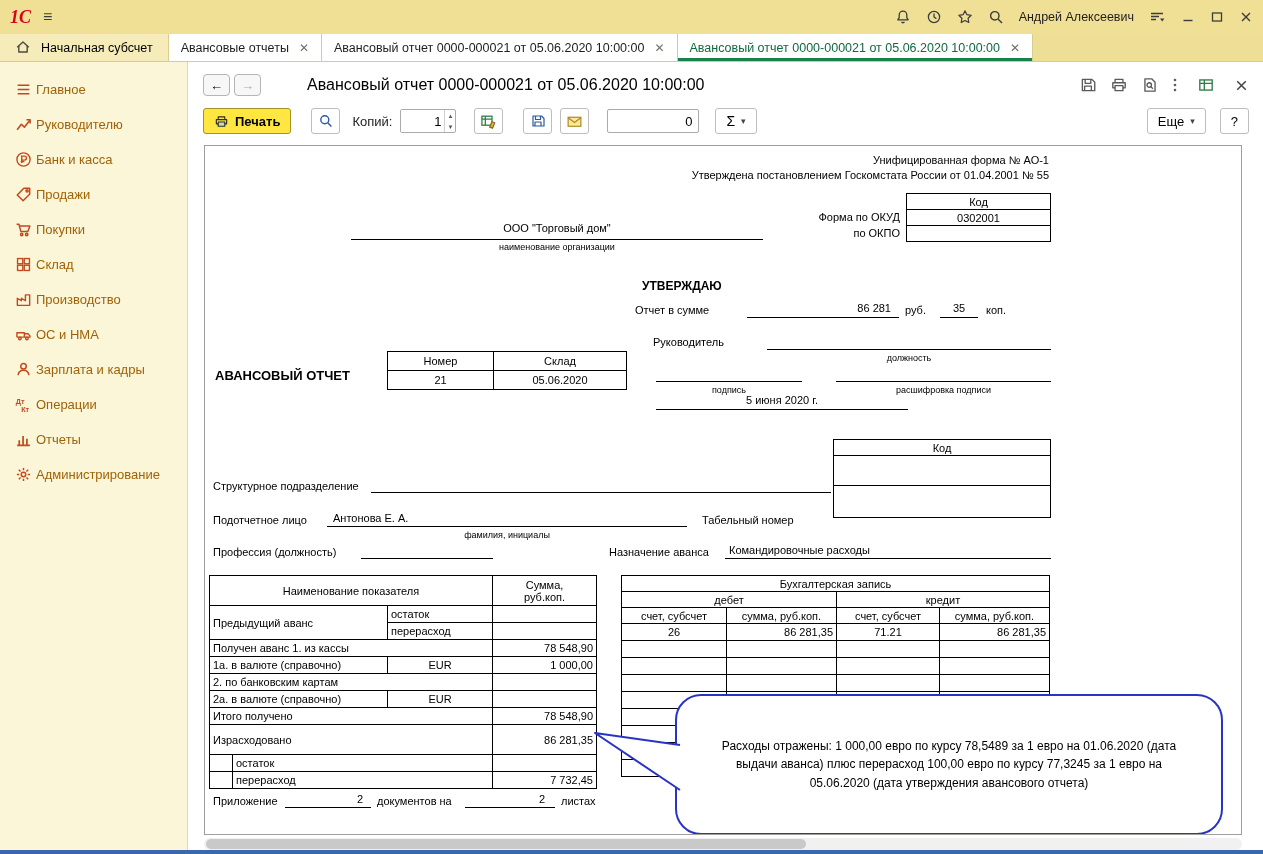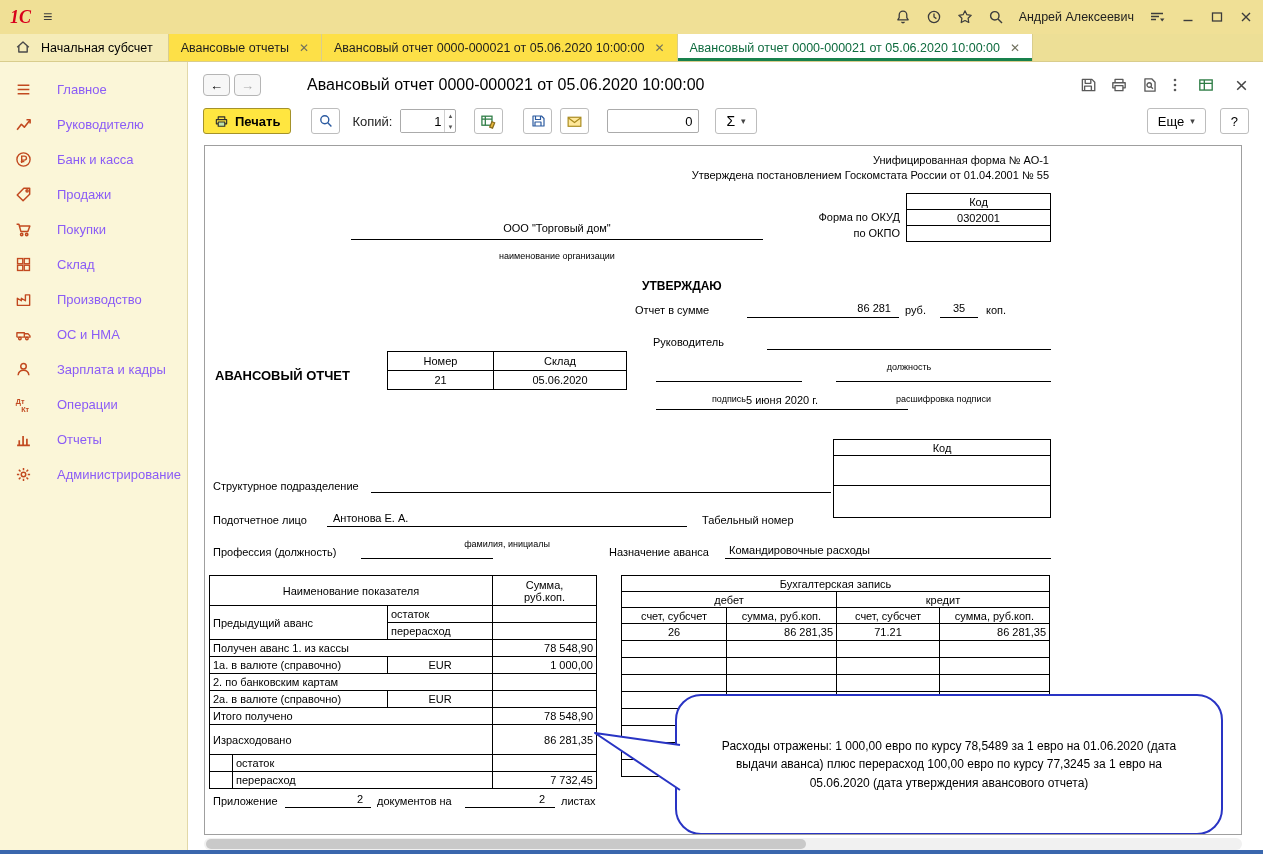--- a/index.html
+++ b/index.html
@@ -16,30 +16,30 @@
   .tb-title { font-size:12.5px; color:#1e1e1e; margin-left:2px; }
   .tb-right { margin-left:auto; display:flex; align-items:center; gap:15px; }
   .tb-user { font-size:12.5px; color:#1e1e1e; }
   .tbico { display:flex; align-items:center; cursor:pointer; }
 
   
   .tabbar { position:absolute; top:34px; left:0; right:0; height:28px; background:#eddf96;
             display:flex; align-items:stretch; border-bottom:1px solid #d9cd8d; }
   .htab { display:flex; align-items:center; gap:9px; padding:0 15px; background:#f5ecb9;
           font-size:12.5px; border-right:1px solid #d9cd8d; cursor:pointer; }
-  .tab { display:flex; align-items:center; gap:10px; padding:0 12px; background:#fde047;
+  .tab { display:flex; align-items:center; gap:10px; padding:0 12px; background:#ffffff;
          font-size:12.5px; color:#1e1e1e; border-right:1px solid #d9cd8d; white-space:nowrap; cursor:pointer; }
   .tab .x { color:#70705e; font-size:12px; }
   .tab.active { background:#fff; box-shadow:inset 0 -3px 0 #18814c; color:#0e6b3e; }
 
   
   .sidebar { position:absolute; top:62px; left:0; width:188px; bottom:0; background:#fbf6d8;
              border-right:1px solid #e2d8a8; padding-top:10px; }
-  .sbitem { height:35px; display:flex; align-items:center; gap:25px; padding-left:15px;
-            font-size:13px; color:#8b5cf6; cursor:pointer; }
+  .sbitem { height:35px; display:flex; align-items:center; gap:4px; padding-left:15px;
+            font-size:13px; color:#a16207; cursor:pointer; }
   .sic { width:17px; height:17px; flex:none; display:flex; }
 
   
   .main { position:absolute; top:62px; left:189px; right:0; bottom:0; background:#fff; }
   .doc-header { position:absolute; top:6px; left:14px; right:14px; height:34px;
                 display:flex; align-items:center; }
   .navbtn { width:27px; height:22px; border:1px solid #b5b5b5; border-radius:4px; background:#f7f7f7;
             display:flex; align-items:center; justify-content:center; font-size:13px; cursor:pointer; margin-right:4px; }
   .navbtn.fwd { color:#aaa; }
   .page-title { font-size:16px; color:#000; margin-left:42px; white-space:nowrap; }
@@ -63,21 +63,21 @@
          font-size:13px; padding:0 6px; font-family:inherit; }
   .sigma { font-size:14px; }
   .caret { font-size:9px; color:#444; }
   .right-group { margin-left:auto; display:flex; gap:14px; }
 
   
   .formwrap { position:absolute; top:83px; left:15px; width:1038px; height:690px;
               border:1px solid #9f9f9f; background:#fff; overflow:hidden; color:#000; }
   .f { position:absolute; font-size:11px; white-space:nowrap; }
   .b { font-weight:bold; }
-  .cap { font-size:9px; text-align:center;margin-top:9px; }
+  .cap { font-size:9px; text-align:center; }
   .ul { border-bottom:1px solid #000; }
   .ftab { position:absolute; border-collapse:collapse; table-layout:fixed; }
   .ftab td { border:1px solid #000; font-size:11px; padding:0 3px; vertical-align:middle; overflow:hidden; }
   .c { text-align:center; } .r { text-align:right; }
 
   .callout { position:absolute; left:470px; top:548px; width:548px; height:141px;
              border:2px solid #2934c4; border-radius:26px; background:#fff; z-index:5;
              display:flex; align-items:center; justify-content:center;
              padding:10px 44px; text-align:center; font-size:12px; line-height:1.55; }
   .callout-tail { position:absolute; left:383px; top:575px; z-index:6; pointer-events:none; }

